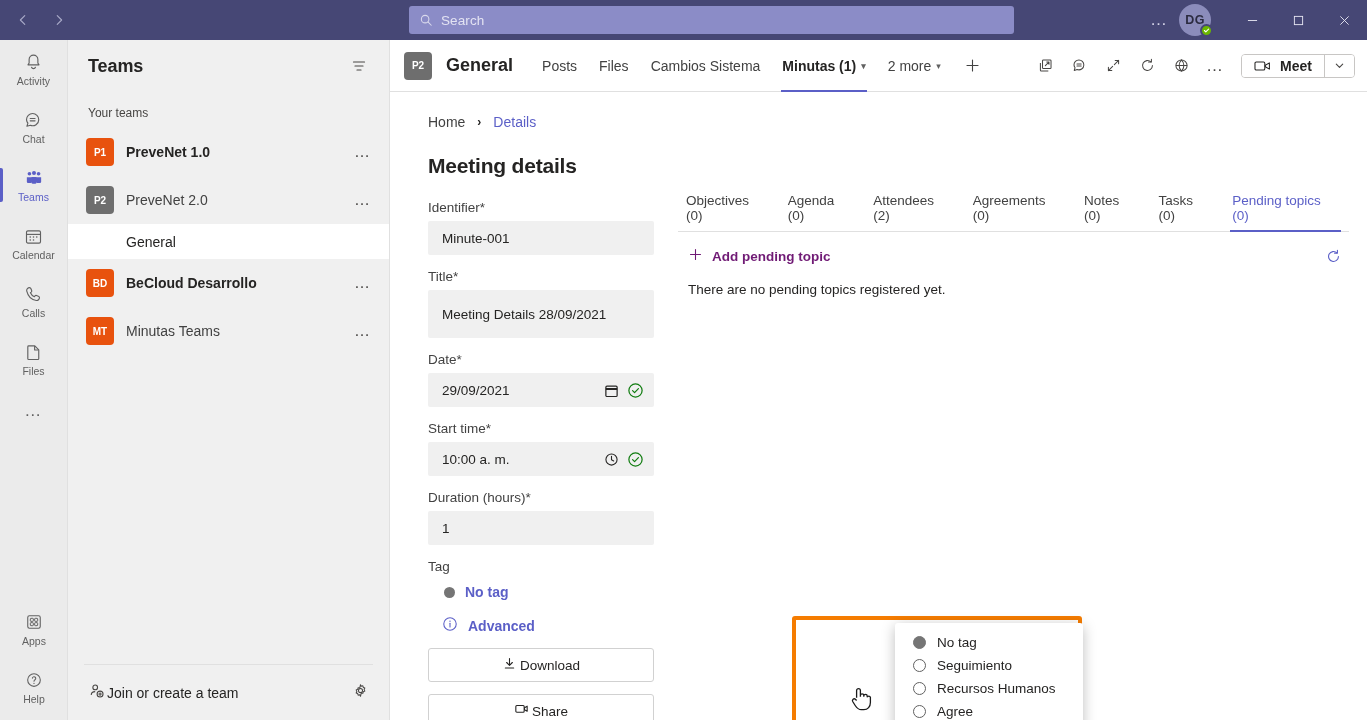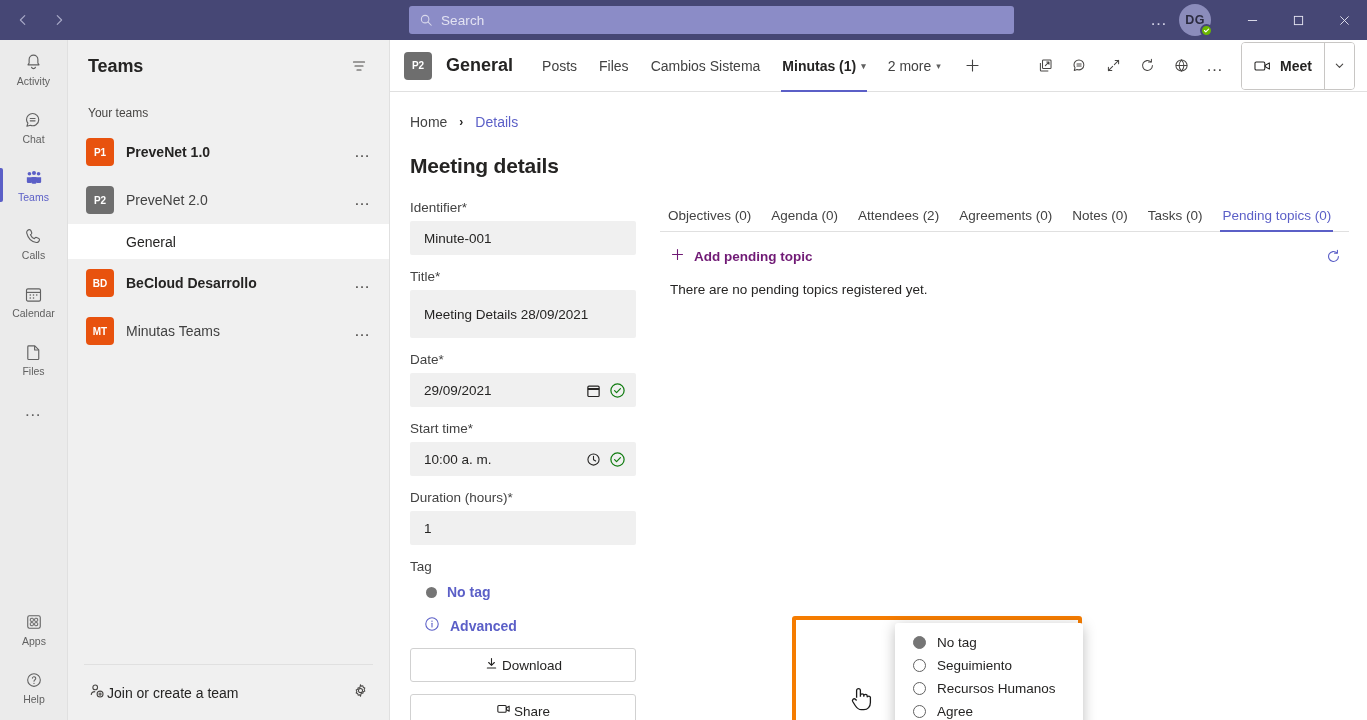--- a/index.html
+++ b/index.html
@@ -134,32 +134,32 @@
   }
   .ctab .chev { font-size: 9px; color: #616161; }
   .ctab-plus { padding: 0 12px; display: flex; align-items: center; color: #424242; font-size: 19px; }
   .chan-right { margin-left: auto; display: flex; align-items: center; gap: 2px; }
   .hicon {
     width: 32px; height: 32px; display: flex; align-items: center; justify-content: center; color: #484644;
     border-radius: 3px;
   }
   .hdots { width: 32px; height: 32px; display: flex; align-items: center; justify-content: center;
            color: #484644; font-size: 17px; letter-spacing: 1px; }
-  .meet-group { display: flex; margin-left: 8px; height: 48px; border: 1px solid #c8c6c4; border-radius: 4px; overflow: hidden; }
+  .meet-group { display: flex; margin-left: 8px; height: 24px; border: 1px solid #c8c6c4; border-radius: 4px; overflow: hidden; }
   .meet-btn {
     display: flex; align-items: center; gap: 8px; padding: 0 12px; background: #fff;
     font-size: 14px; font-weight: 700; color: #252423;
   }
   .meet-caret {
     width: 30px; display: flex; align-items: center; justify-content: center; background: #fff;
     border-left: 1px solid #c8c6c4; color: #484644; font-size: 10px;
   }
 
   
-  .content { flex: 1; min-height: 0; position: relative; overflow: hidden; padding: 0 0 0 0; }
+  .content { flex: 1; min-height: 0; position: relative; overflow: hidden; padding: 0 0 0 18px; }
   .crumbs { display: flex; align-items: center; gap: 12px; padding: 22px 0 0 20px; font-size: 14px; }
   .crumb { color: #424242; }
   .crumb.link { color: #5b5fc7; }
   .crumb-sep { color: #252423; font-size: 12px; font-weight: 700; }
   .page-title { font-size: 21px; font-weight: 700; color: #252423; padding: 24px 0 0 20px; letter-spacing: -.2px; }
 
   .cols { display: flex; padding: 22px 0 0 20px; gap: 24px; }
   .form-col { width: 226px; flex: none; position: relative; }
   .fld-label { font-size: 13.5px; color: #424242; margin-bottom: 6px; }
   .fld-box {
@@ -306,39 +306,39 @@
             <path d="M9.3 10.8h5.4v6a1.5 1.5 0 01-1.5 1.5h-2.4a1.5 1.5 0 01-1.5-1.5v-6z"></path>
             <path d="M14.2 11.2h5.6v5a1.3 1.3 0 01-1.3 1.3h-3a1.3 1.3 0 01-1.3-1.3v-5z"></path>
           </svg>
         </span>
         <span class="rail-lbl">Teams</span>
       </div>
 
       <div class="rail-item">
         <span class="rail-ico">
           <svg width="21" height="21" viewBox="0 0 24 24" fill="none">
-            <path d="M7.5 4.2c.9 0 1.3.5 1.6 1.3l.8 2c.3.8.1 1.3-.5 1.8l-.9.7c.8 1.9 2.6 3.7 4.5 4.5l.7-.9c.5-.6 1-.8 1.8-.5l2 .8c.8.3 1.3.7 1.3 1.6 0 2-1.6 3.5-3.6 3.3C9.9 18.2 5.8 14.1 4.2 7.8 4 5.8 5.5 4.2 7.5 4.2z" stroke="currentColor" stroke-width="1.3" stroke-linejoin="round"></path>
-          </svg>
-        </span>
-        <span class="rail-lbl">Calls</span>
-      </div>
-
-      <div class="rail-item">
-        <span class="rail-ico">
-          <svg width="21" height="21" viewBox="0 0 24 24" fill="none">
             <rect x="4" y="5.5" width="16" height="14" rx="1.6" stroke="currentColor" stroke-width="1.3"></rect>
             <path d="M4 9.6h16" stroke="currentColor" stroke-width="1.3"></path>
             <circle cx="8.3" cy="12.6" r=".95" fill="currentColor"></circle>
               <circle cx="12" cy="12.6" r=".95" fill="currentColor"></circle>
             <circle cx="15.7" cy="12.6" r=".95" fill="currentColor"></circle>
               <circle cx="8.3" cy="16" r=".95" fill="currentColor"></circle>
             <circle cx="12" cy="16" r=".95" fill="currentColor"></circle>
           </svg>
         </span>
         <span class="rail-lbl">Calendar</span>
+      </div>
+
+      <div class="rail-item">
+        <span class="rail-ico">
+          <svg width="21" height="21" viewBox="0 0 24 24" fill="none">
+            <path d="M7.5 4.2c.9 0 1.3.5 1.6 1.3l.8 2c.3.8.1 1.3-.5 1.8l-.9.7c.8 1.9 2.6 3.7 4.5 4.5l.7-.9c.5-.6 1-.8 1.8-.5l2 .8c.8.3 1.3.7 1.3 1.6 0 2-1.6 3.5-3.6 3.3C9.9 18.2 5.8 14.1 4.2 7.8 4 5.8 5.5 4.2 7.5 4.2z" stroke="currentColor" stroke-width="1.3" stroke-linejoin="round"></path>
+          </svg>
+        </span>
+        <span class="rail-lbl">Calls</span>
       </div>
 
       <div class="rail-item">
         <span class="rail-ico">
           <svg width="21" height="21" viewBox="0 0 24 24" fill="none">
             <path d="M6.5 4.5h7l4.5 4.5v10a1 1 0 01-1 1h-10.5a1 1 0 01-1-1V5.5a1 1 0 011-1z" stroke="currentColor" stroke-width="1.3" stroke-linejoin="round"></path>
             <path d="M13.3 4.7V9.2h4.5" stroke="currentColor" stroke-width="1.3" stroke-linejoin="round"></path>
           </svg>
         </span>
         <span class="rail-lbl">Files</span>

